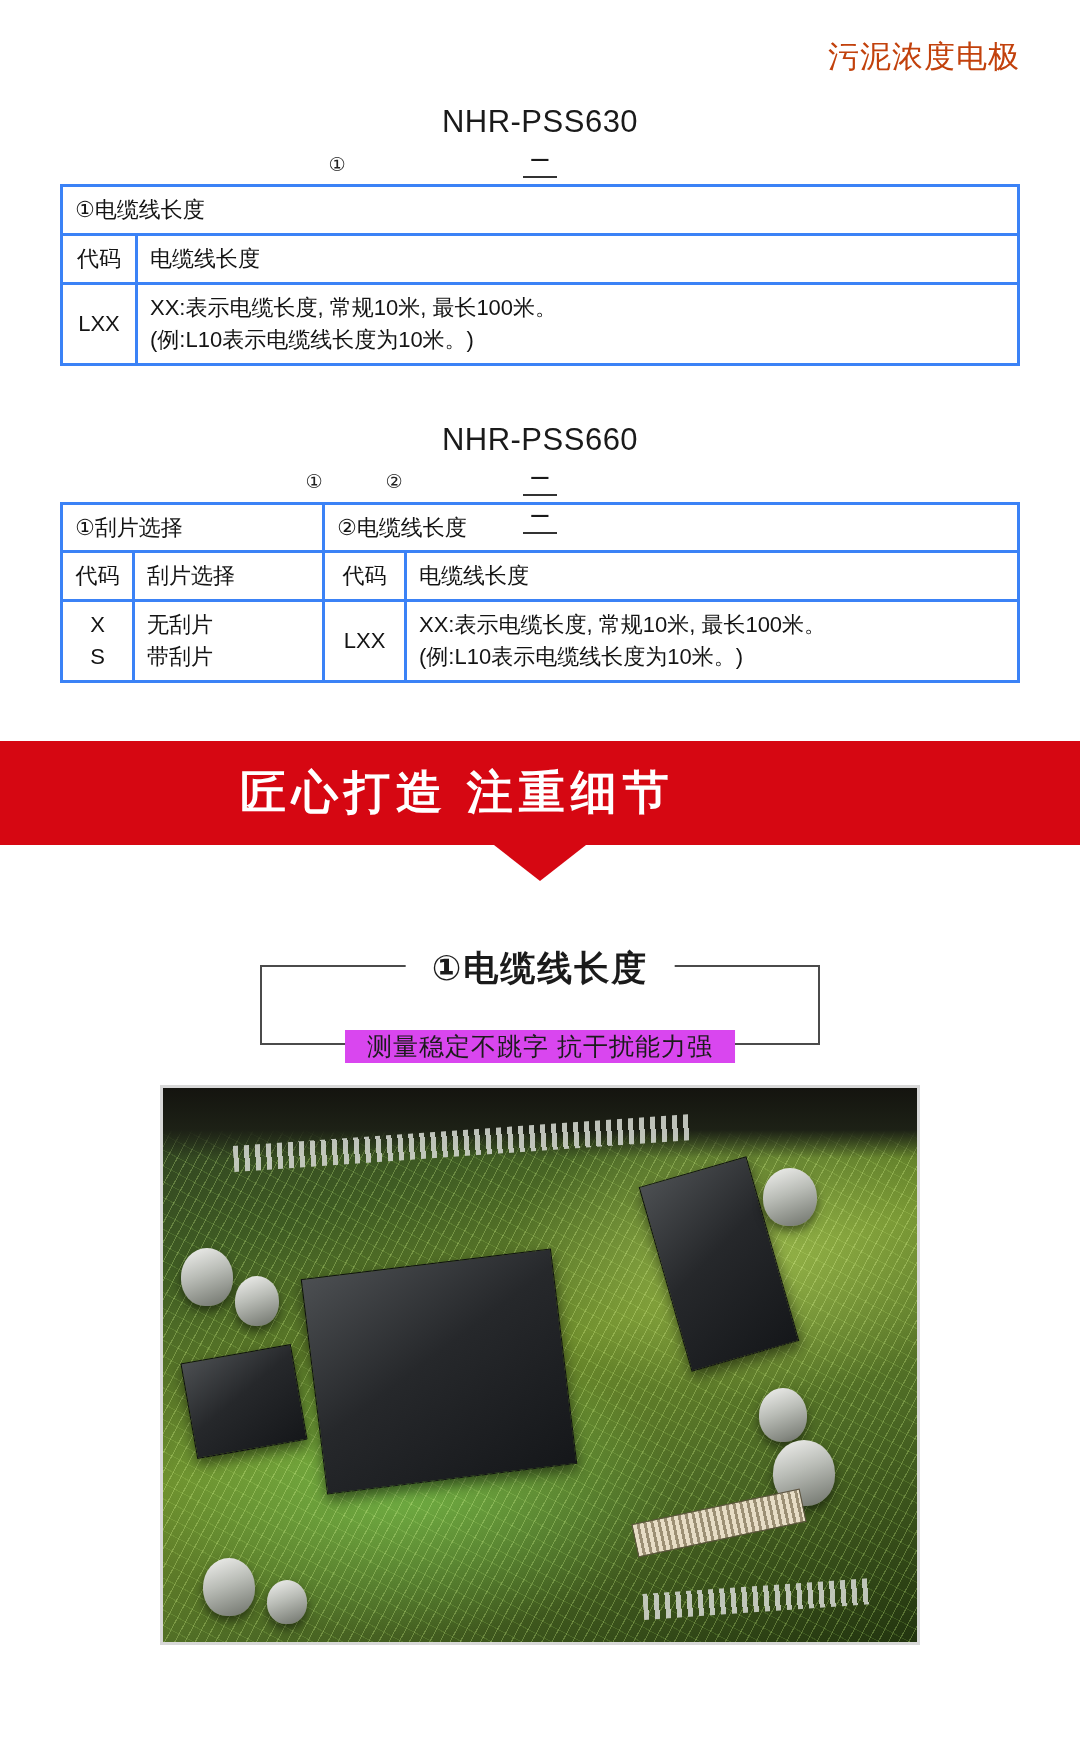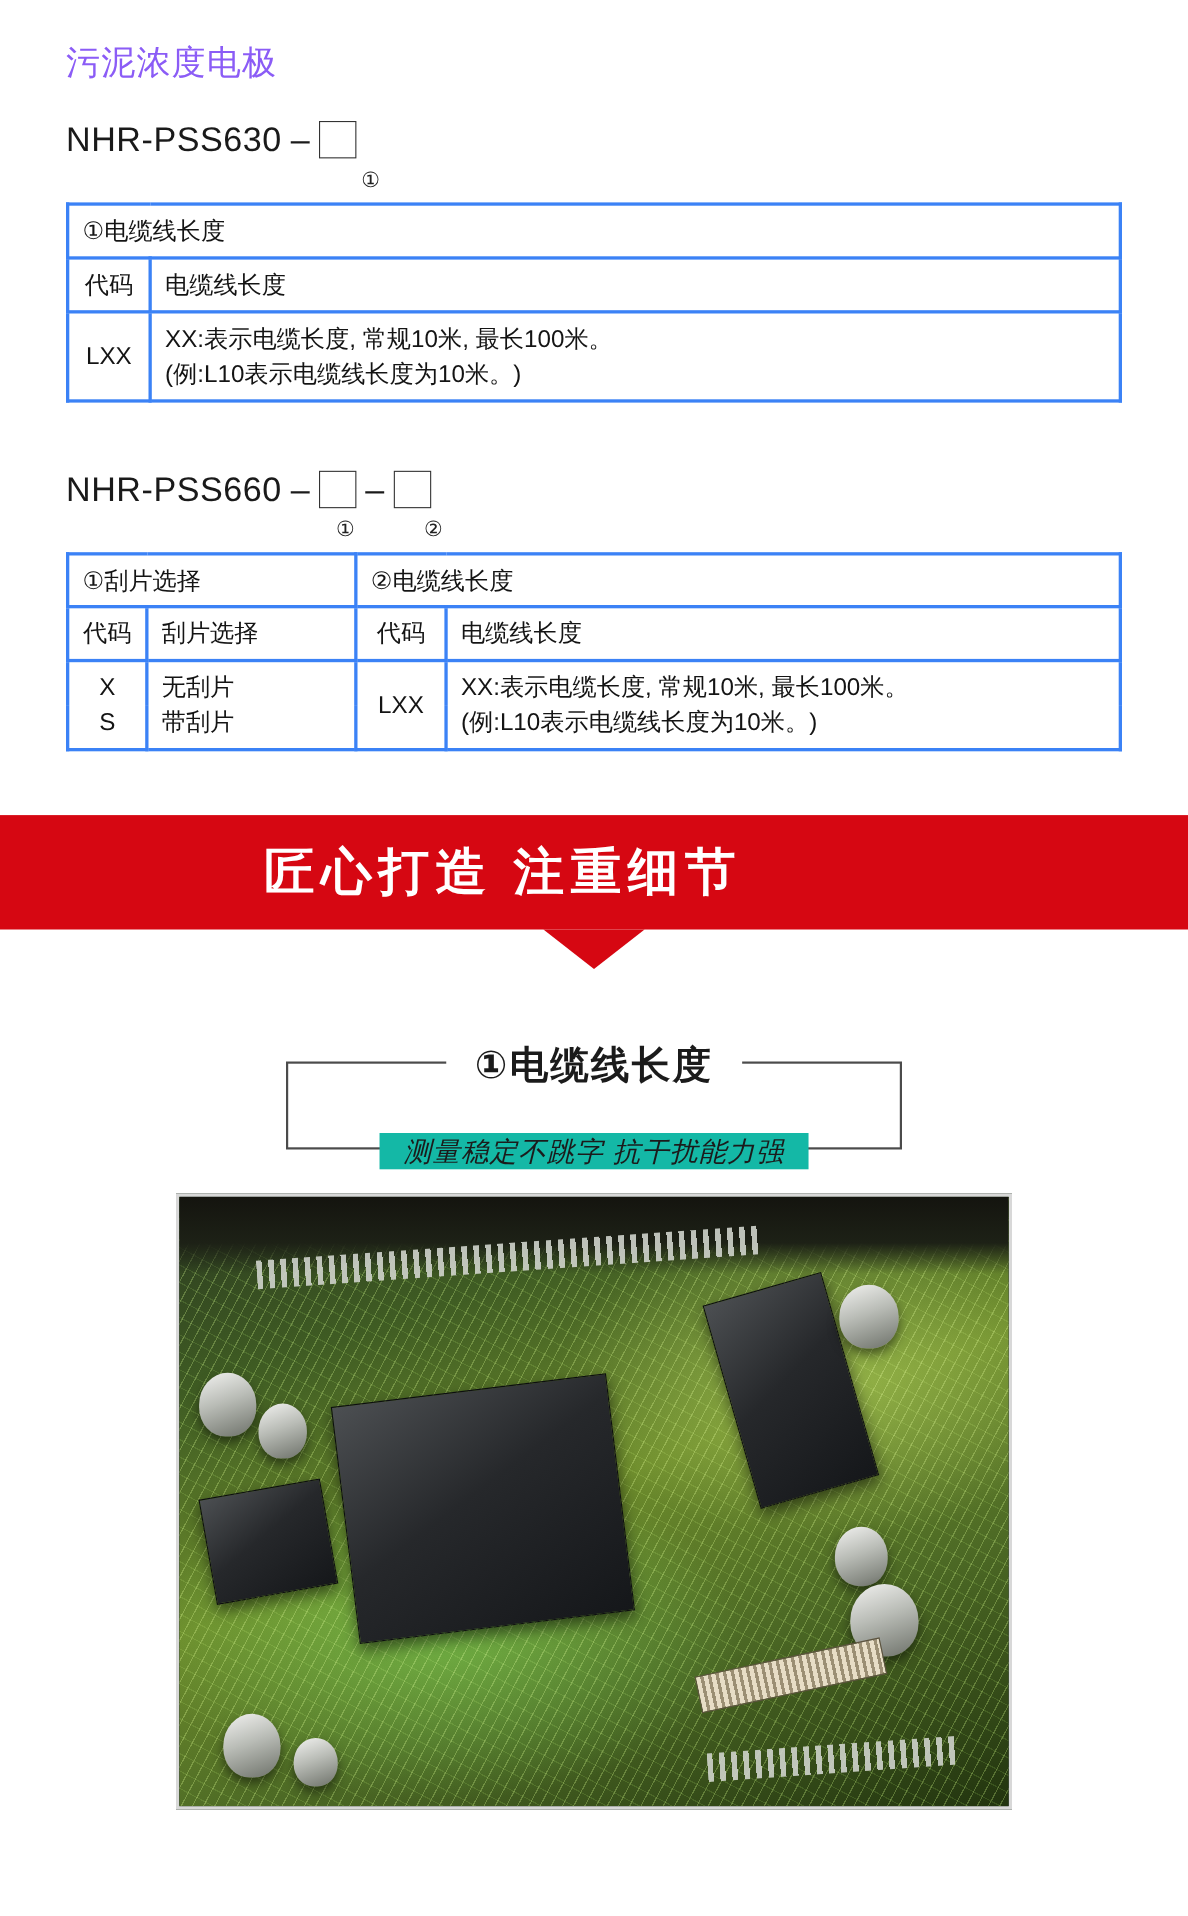--- a/index.html
+++ b/index.html
@@ -19,28 +19,30 @@
   
   .doc {
     padding: 24px 60px 0 60px;
     box-sizing: border-box;
   }
   .sec-title {
     font-size: 31px;
     font-weight: normal;
     letter-spacing: 1px;
     margin: 12px 0 26px 0;
-    color: #8b5cf6;
+    color: #c2410c;
+    text-align: right;
   }
   .model-line {
     display: flex;
     align-items: center;
     font-size: 31px;
     letter-spacing: .5px;
     height: 46px;
+    flex-direction: column;
   }
   .model-code { white-space: pre; }
   .dash { margin: 0 8px; }
   .mbox {
     width: 34px; height: 34px;
     border: 1px solid #333;
     display: inline-block;
     box-sizing: border-box;
   }
   .marker-row {
@@ -149,27 +151,26 @@
     font-weight: bold;
     color: #1b1b1b;
     letter-spacing: 2px;
     white-space: nowrap;
   }
   .feature-sub {
     position: absolute;
     left: 50%;
     bottom: -18px;
     transform: translateX(-50%);
-    background: #14b8a6;
+    background: #d946ef;
     padding: 0 22px;
     font-size: 25px;
     color: #1b1b1b;
     letter-spacing: 1px;
     white-space: nowrap;
-    font-style: italic;
   }
 
   
   .photo-wrap {
     margin: 40px auto 0 auto;
     width: 760px;
     height: 560px;
     border: 3px solid #d8d8d8;
     box-sizing: border-box;
     overflow: hidden;

